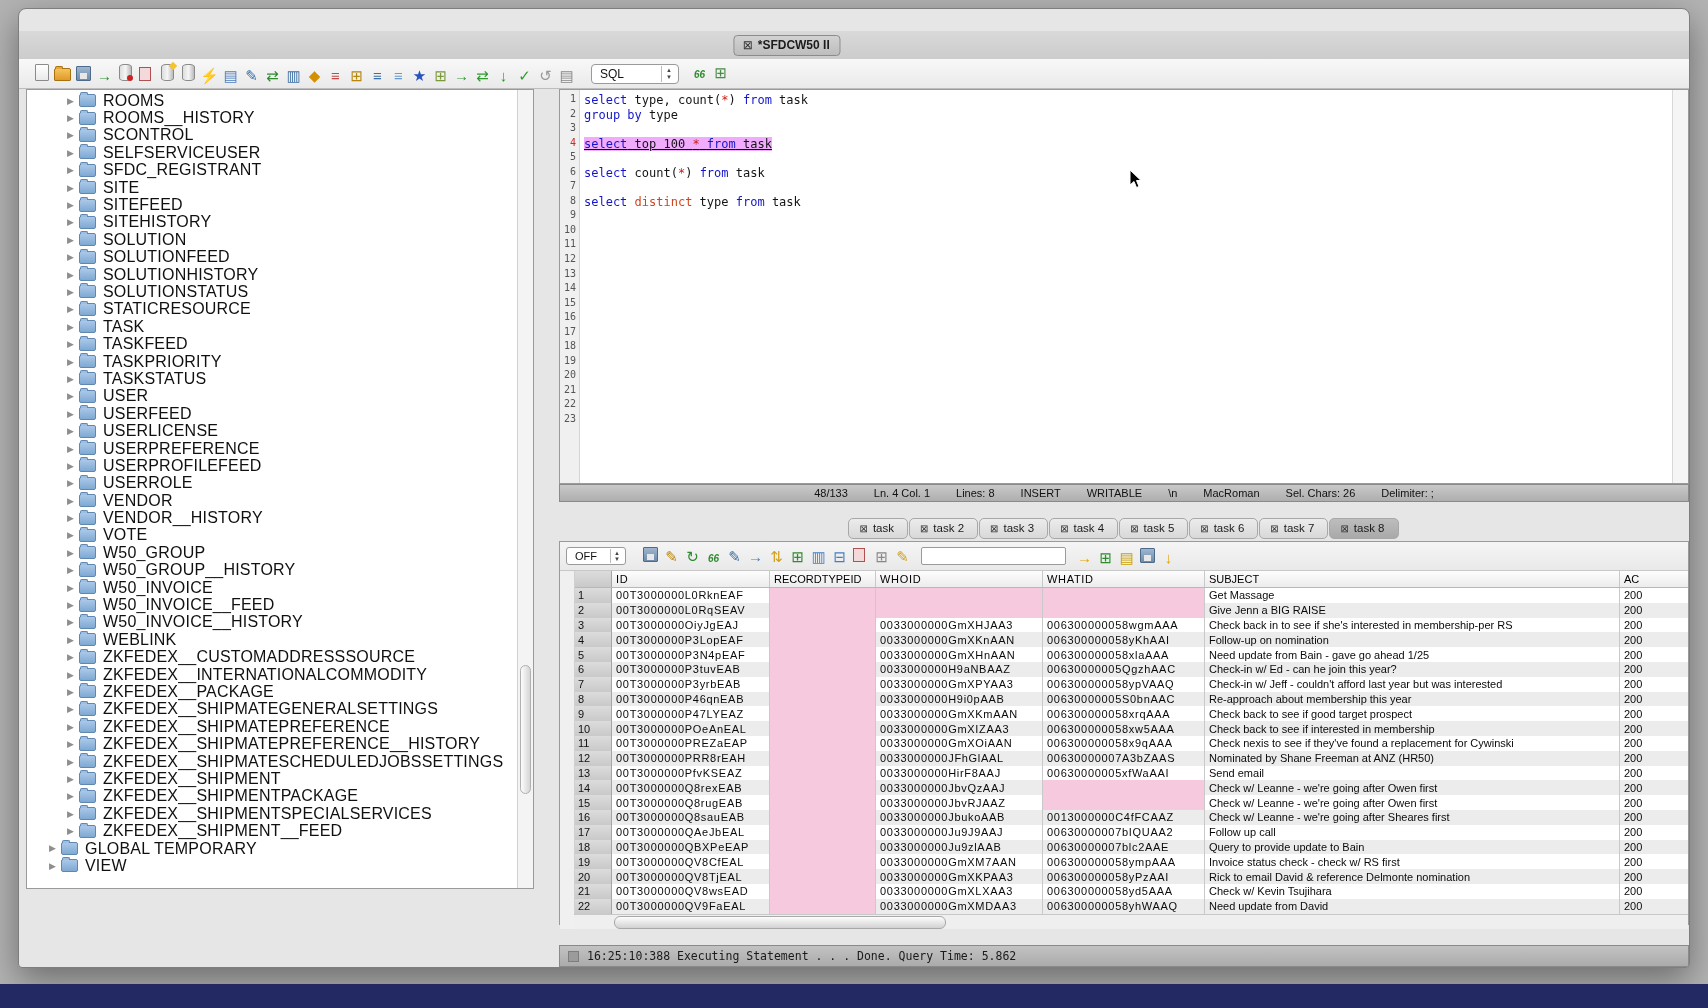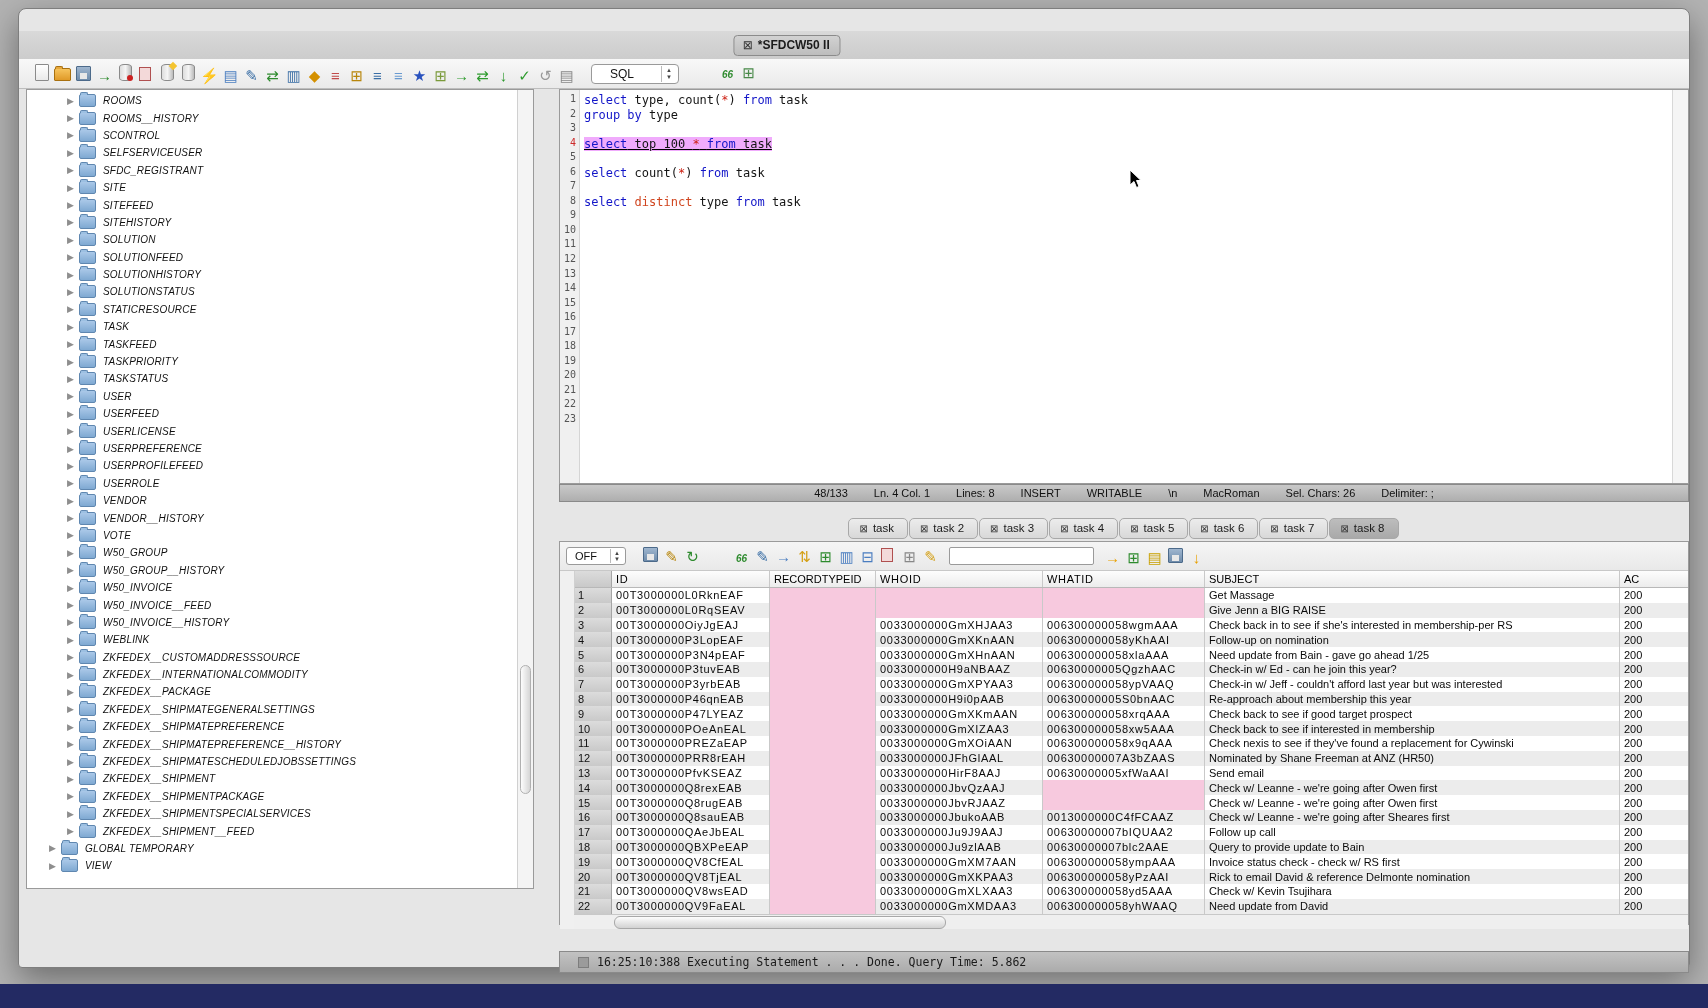--- a/index.html
+++ b/index.html
@@ -51,53 +51,53 @@
     position:absolute;left:0;right:0;top:50px;height:30px;
     background:linear-gradient(#f8f8f8,#eaeaea);
     border-bottom:1px solid #bdbdbd;
     display:flex;align-items:center;padding-left:12px;box-sizing:border-box;
   }
   .tbicon{
     width:21px;height:21px;display:inline-flex;align-items:center;justify-content:center;
     font-size:15px;line-height:21px;cursor:default;
   }
   .tbsep{width:14px;height:1px;}
-  .glyph-text{font-size:10px;font-weight:bold;font-style:italic;margin-left:28px;}
+  .glyph-text{font-size:10px;font-weight:bold;font-style:italic;}
   
   .shape-page{width:12px;height:15px;background:linear-gradient(#fff,#e9e9e9);border:1px solid #8a8a8a;border-radius:1px;}
   .shape-folder{width:15px;height:11px;background:linear-gradient(#f6c35c,#e09a28);border:1px solid #a8700f;border-radius:2px 2px 1px 1px;position:relative;}
   .shape-folder::before{content:"";position:absolute;left:0;top:-3px;width:6px;height:2px;background:#e8a93c;border:1px solid #a8700f;border-bottom:none;border-radius:2px 2px 0 0;}
   .shape-floppy{width:13px;height:13px;background:linear-gradient(#9fb6cf,#6f8cab);border:1px solid #4c6a8a;border-radius:1px;position:relative;}
   .shape-floppy::before{content:"";position:absolute;left:3px;top:6px;width:7px;height:6px;background:#e8e8e8;}
   .shape-cyl{width:11px;height:15px;background:linear-gradient(90deg,#ddd,#f5f5f5,#bbb);border:1px solid #8a8a8a;border-radius:5px/3px;position:relative;}
   .shape-cyl.dot-red::after{content:"";position:absolute;right:-2px;bottom:-1px;width:6px;height:6px;border-radius:50%;background:#cc2222;}
   .shape-cyl.dot-spark::after{content:"";position:absolute;right:-3px;top:-2px;width:6px;height:6px;background:#f4c430;transform:rotate(45deg);}
   .shape-copy{width:10px;height:12px;border:1px solid #b05050;background:#f3d9d9;position:relative;margin-left:-3px;}
   .shape-copy::before{content:"";position:absolute;left:3px;top:-4px;width:10px;height:12px;border:1px solid #b05050;background:#eec4c4;z-index:-1;}
   .mode-select{
     margin-left:14px;width:88px;height:20px;background:#fff;border:1px solid #9a9a9a;border-radius:4px;
-    display:inline-flex;align-items:center;font-size:12px;color:#111;position:relative;padding-left:18px;box-sizing:border-box;
+    display:inline-flex;align-items:center;font-size:12px;color:#111;position:relative;padding-left:8px;box-sizing:border-box;
   }
   .mode-select .stepper{
     position:absolute;right:2px;top:1px;bottom:1px;width:14px;border-left:1px solid #bbb;
     display:flex;flex-direction:column;align-items:center;justify-content:center;font-size:6px;color:#444;line-height:7px;
   }
   
   .tree-panel{
     position:absolute;left:7px;top:80px;width:508px;height:800px;
     background:#fff;border:1px solid #9a9a9a;box-sizing:border-box;overflow:hidden;
   }
   .tree{position:absolute;left:0;top:2px;right:15px;}
   .tree-row{height:17.4px;display:flex;align-items:center;}
   .tree-row.lvl2{padding-left:40px;}
   .tree-row.lvl1{padding-left:22px;}
   .tree-tri{font-size:9px;color:#8e8e8e;width:12px;}
   .tree-folder{width:15px;height:11px;background:linear-gradient(#aac8e8,#7fa9d2);border:1px solid #5f87b0;border-radius:2px;position:relative;margin-right:7px;flex:none;}
   .tree-folder::before{content:"";position:absolute;left:0;top:-3px;width:6px;height:2px;background:#9dc0e2;border:1px solid #5f87b0;border-bottom:none;border-radius:2px 2px 0 0;}
-  .tree-label{font-size:10px;color:#101010;letter-spacing:.2px;white-space:nowrap;font-style:italic;}
+  .tree-label{font-size:16px;color:#101010;letter-spacing:.2px;white-space:nowrap;}
   .tree-scroll{position:absolute;right:0;top:0;bottom:0;width:15px;background:#f4f4f4;border-left:1px solid #d0d0d0;}
   .tree-thumb{position:absolute;left:2px;right:2px;top:72%;height:16%;background:linear-gradient(90deg,#fdfdfd,#d5d5d5);border:1px solid #b0b0b0;border-radius:6px;}
   
   .right-panel{position:absolute;left:540px;top:80px;width:1130px;height:878px;}
   .editor{
     position:absolute;left:0;top:0;right:0;height:395px;background:#fff;border:1px solid #9a9a9a;box-sizing:border-box;overflow:hidden;
   }
   .gutter{
     position:absolute;left:0;top:0;bottom:0;width:20px;background:#f0f0f0;border-right:1px solid #d5d5d5;
     font-family:"DejaVu Sans Mono", monospace;font-size:10px;color:#555;text-align:right;padding-top:3px;box-sizing:border-box;
@@ -168,22 +168,22 @@
   .c5{width:415px;}
   .c6{width:70px;border-right:none;}
   .null-cell{background:#f7c9de !important;}
   .hscroll{height:14px;background:#efefef;border-top:1px solid #c8c8c8;position:relative;}
   .hscroll .thumb{position:absolute;left:40px;top:1px;height:11px;width:330px;background:linear-gradient(#fdfdfd,#d2d2d2);border:1px solid #a8a8a8;border-radius:6px;}
   
   .bottom-status{
     position:absolute;left:0;right:0;top:856px;height:22px;
     background:linear-gradient(#c2c2c2,#ababab);
     border:1px solid #8a8a8a;box-sizing:border-box;
-    display:flex;align-items:center;gap:8px;padding-left:18px;
-    font-family:"DejaVu Sans Mono", monospace;font-size:11.5px;color:#1a1a1a;margin-top:6px;
+    display:flex;align-items:center;gap:8px;padding-left:8px;
+    font-family:"DejaVu Sans Mono", monospace;font-size:11.5px;color:#1a1a1a;
   }
   .status-square{width:9px;height:9px;background:#9b9b9b;border:1px solid #7d7d7d;}
   
   .cursor{position:absolute;left:1110px;top:160px;width:14px;height:20px;z-index:50;}
 </style>
 </head>
 <body>
 
 <div class="window">
 

